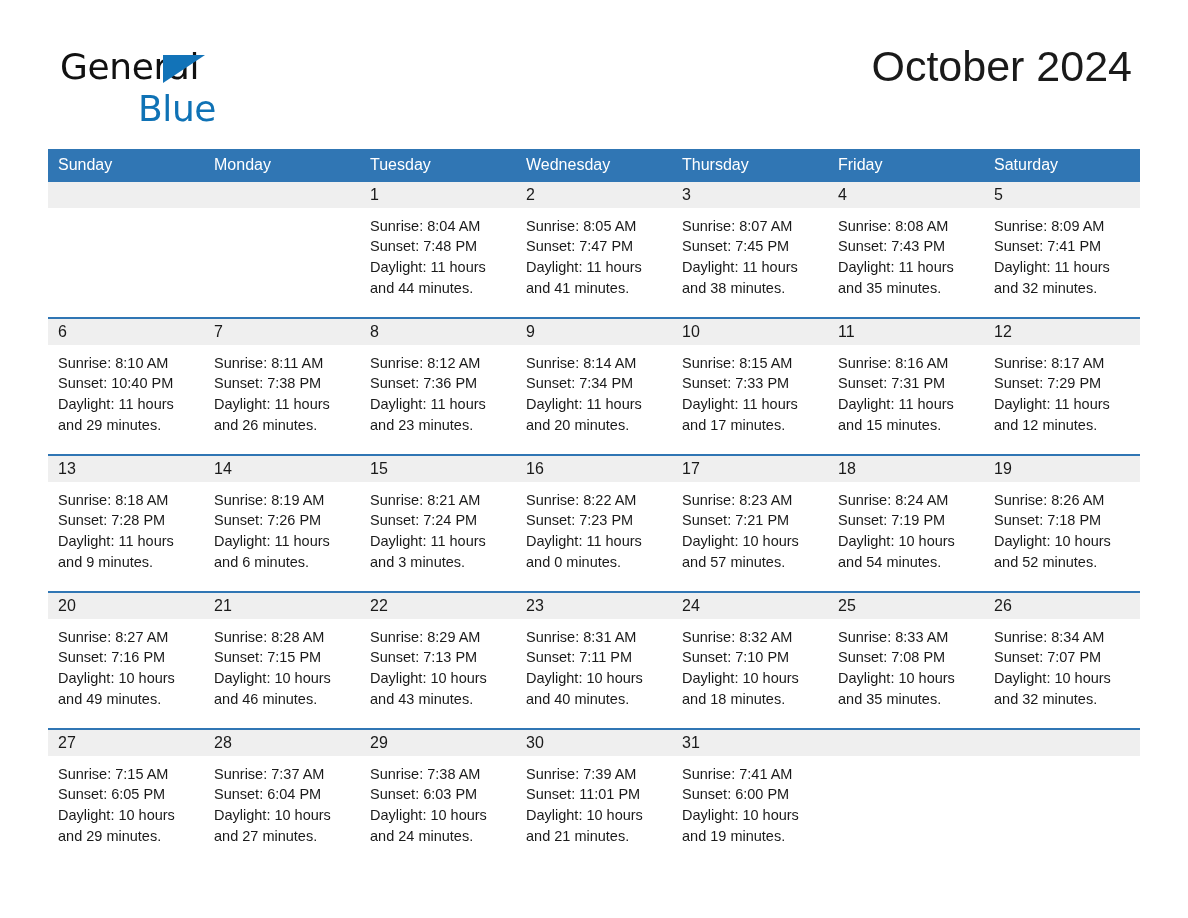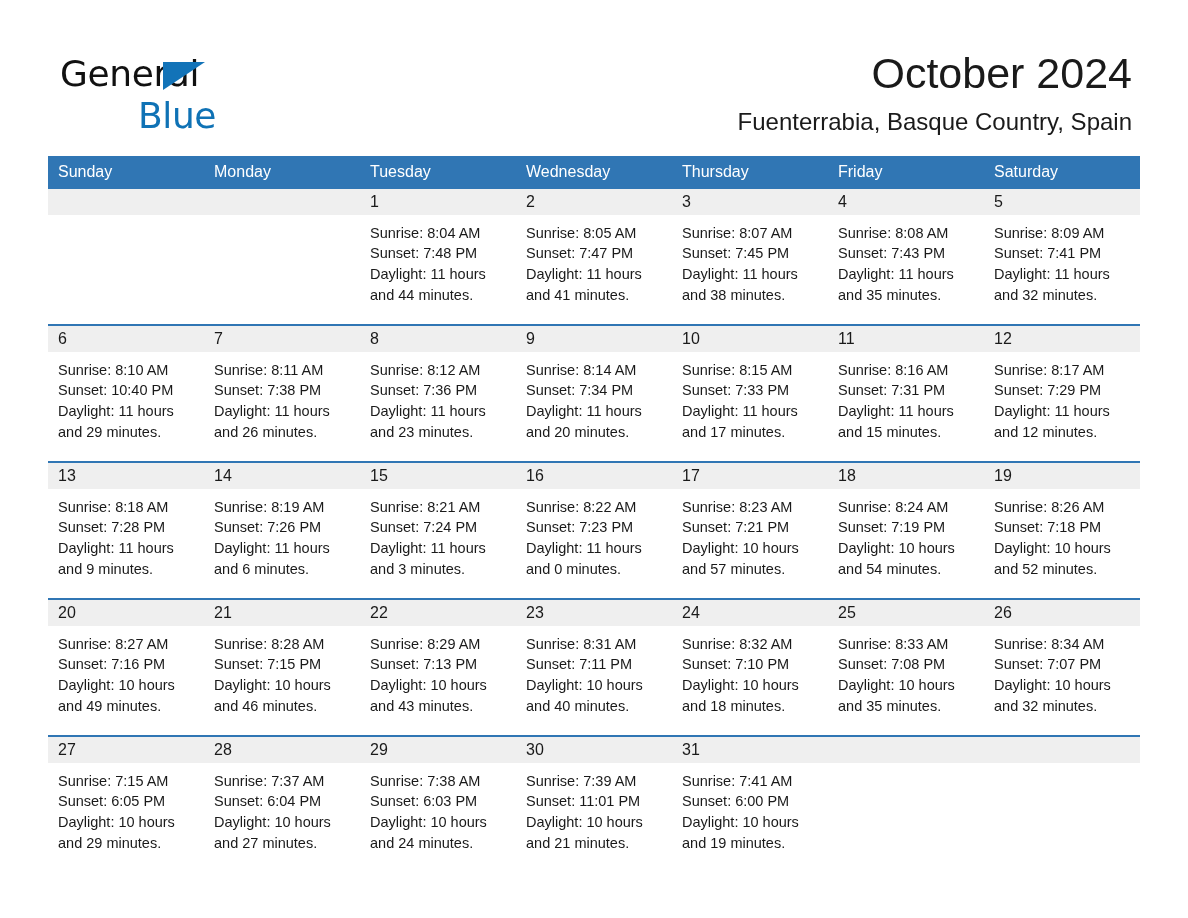--- a/index.html
+++ b/index.html
@@ -13,21 +13,21 @@
     font-family: "Liberation Sans", sans-serif;
     color: #1a1a1a;
     overflow: hidden;
   }
 
   .page {
     position: relative;
     width: 1188px;
     height: 808px;
     box-sizing: border-box;
-    padding: 8px 48px;
+    padding: 1px 48px;
   }
 
   
   .top {
     position: relative;
     height: 148px;
   }
 
   .logo {
     position: absolute;
@@ -149,21 +149,20 @@
   <div class="top">
 
     <div class="logo">
       <span class="logo-general">General</span>
       <span class="logo-tri"></span>
       <span class="logo-blue">Blue</span>
     </div>
 
     <div class="title-block">
       <div class="cal-title">October 2024</div>
-      <div class="cal-subtitle">Fuenterrabia, Basque Country, Spain</div>
     </div>
 
   </div>
 
   <table class="calendar">
     <thead>
       <tr class="dow-row">
         <th>Sunday</th>
         <th>Monday</th>
         <th>Tuesday</th>

